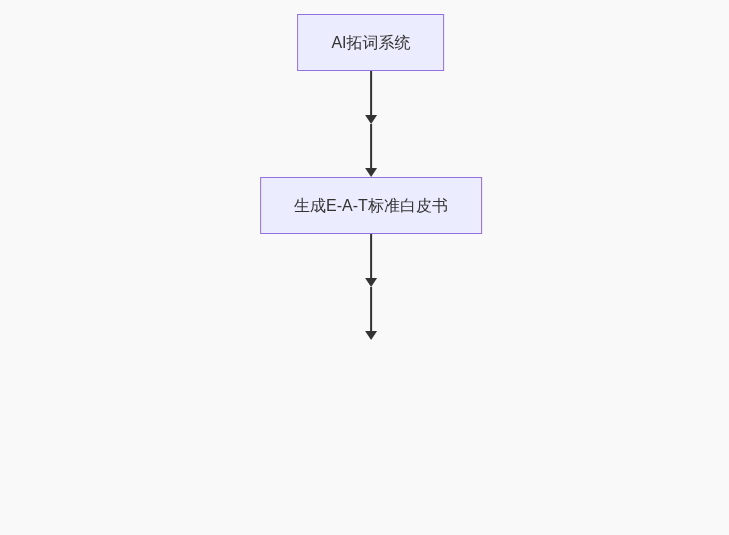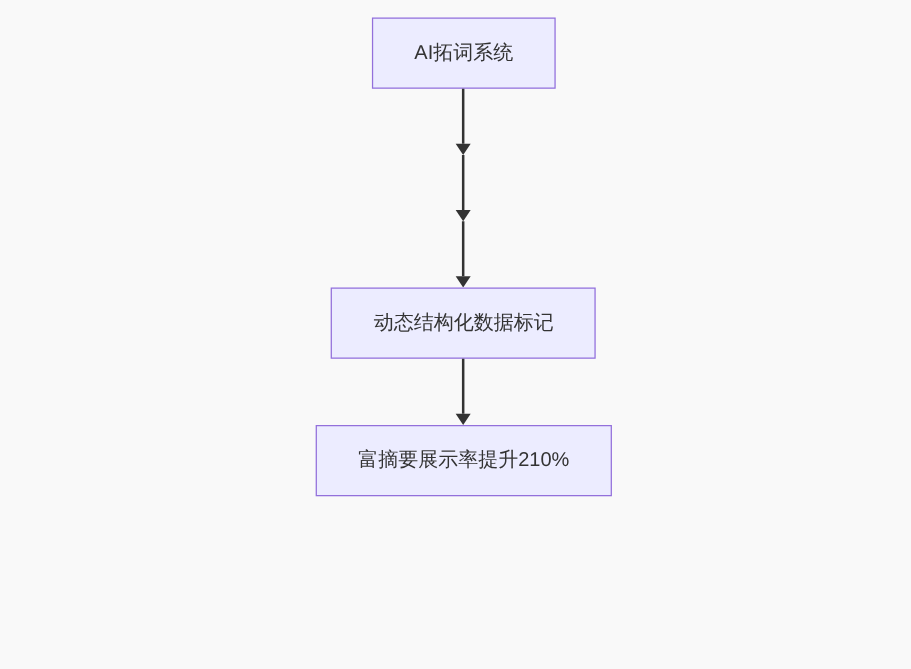--- a/index.html
+++ b/index.html
@@ -72,33 +72,30 @@
       <div class="shaft"></div>
       <div class="head"></div>
     </div>
 
 
     <div class="flow-arrow">
       <div class="shaft"></div>
       <div class="head"></div>
     </div>
 
-
-    <div class="flow-arrow">
-      <div class="shaft"></div>
-      <div class="head"></div>
-    </div>
-
     <div class="flow-node">
-      <span>动态结构化数据标记</span>
+      <span>生成E-A-T标准白皮书</span>
     </div>
 
     <div class="flow-arrow">
       <div class="shaft"></div>
       <div class="head"></div>
     </div>
 
-    <div class="flow-node">
-      <span>富摘要展示率提升210%</span>
+
+    <div class="flow-arrow">
+      <div class="shaft"></div>
+      <div class="head"></div>
     </div>
+
 
   </div>
 </div>
 
 </body></html>

